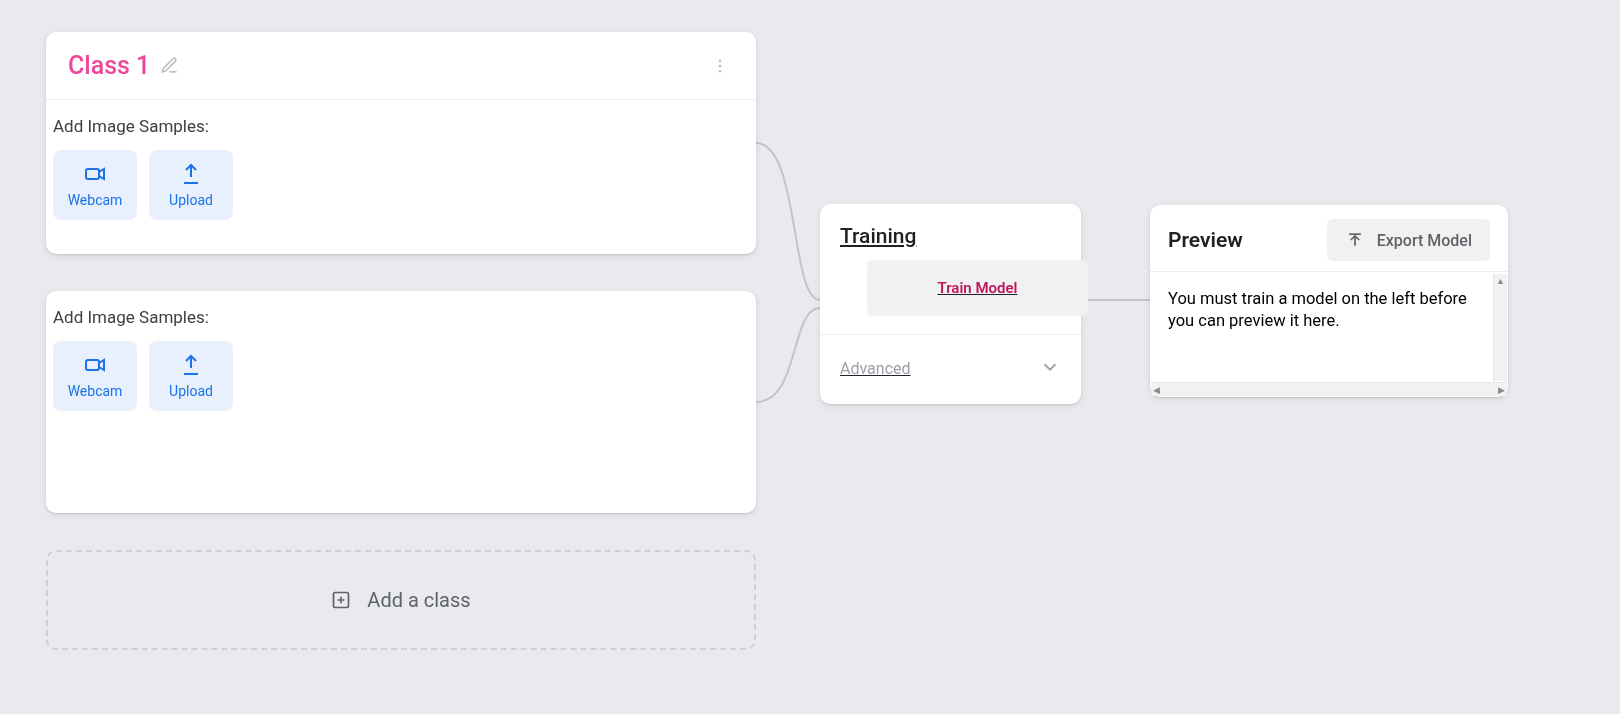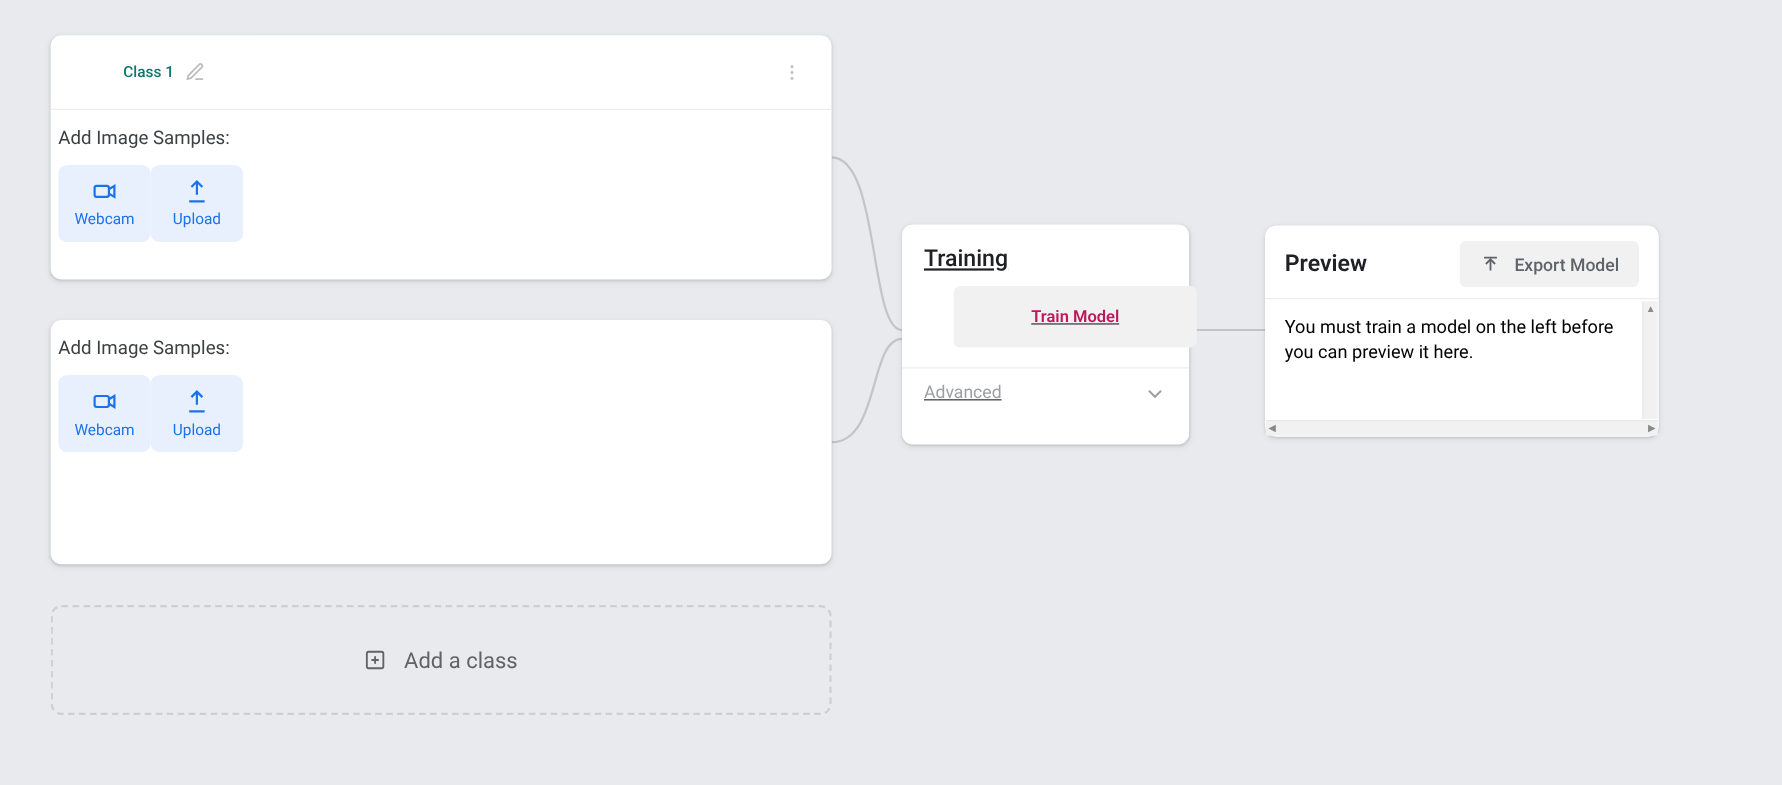--- a/index.html
+++ b/index.html
@@ -35,24 +35,23 @@
   .class-card.second { top: 291px; }
 
   .class-header {
     height: 68px;
     display: flex;
     align-items: center;
     padding: 0 22px;
     border-bottom: 1px solid #ececec;
   }
   .class-title {
-    font-size: 14px;
+    font-size: 25px;
     font-weight: 500;
-    color: #0f766e;
-    margin-left: 44px;
+    color: #ec4899;
   }
   .edit-icon {
     margin-left: 10px;
     color: #bdbdbd;
     display: inline-flex;
   }
   .kebab {
     margin-left: auto;
     color: #bdbdbd;
     display: inline-flex;
@@ -65,20 +64,21 @@
   .class-body {
     padding: 16px 7px;
   }
   .samples-label {
     font-size: 17px;
     color: #3c4043;
     margin-bottom: 14px;
   }
   .sample-buttons {
     display: flex;
+    gap: 12px;
   }
   .sample-btn {
     width: 84px;
     height: 70px;
     background: #e8f0fe;
     border-radius: 8px;
     display: flex;
     flex-direction: column;
     align-items: center;
     justify-content: center;
@@ -138,21 +138,21 @@
     font-weight: 600;
     color: #be185d;
     cursor: pointer;
     margin-left: 27px;
   }
   .advanced-row {
     border-top: 1px solid #ececec;
     height: 56px;
     padding: 12px 20px;
     display: flex;
-    align-items: flex-start;
+    align-items: flex-end;
     color: #9aa0a6;
     font-size: 16px;
     cursor: pointer;
   }
   .advanced-row .chev { margin-left: auto; display:flex; }
 
   
   .preview-card {
     left: 1150px;
     top: 205px;

